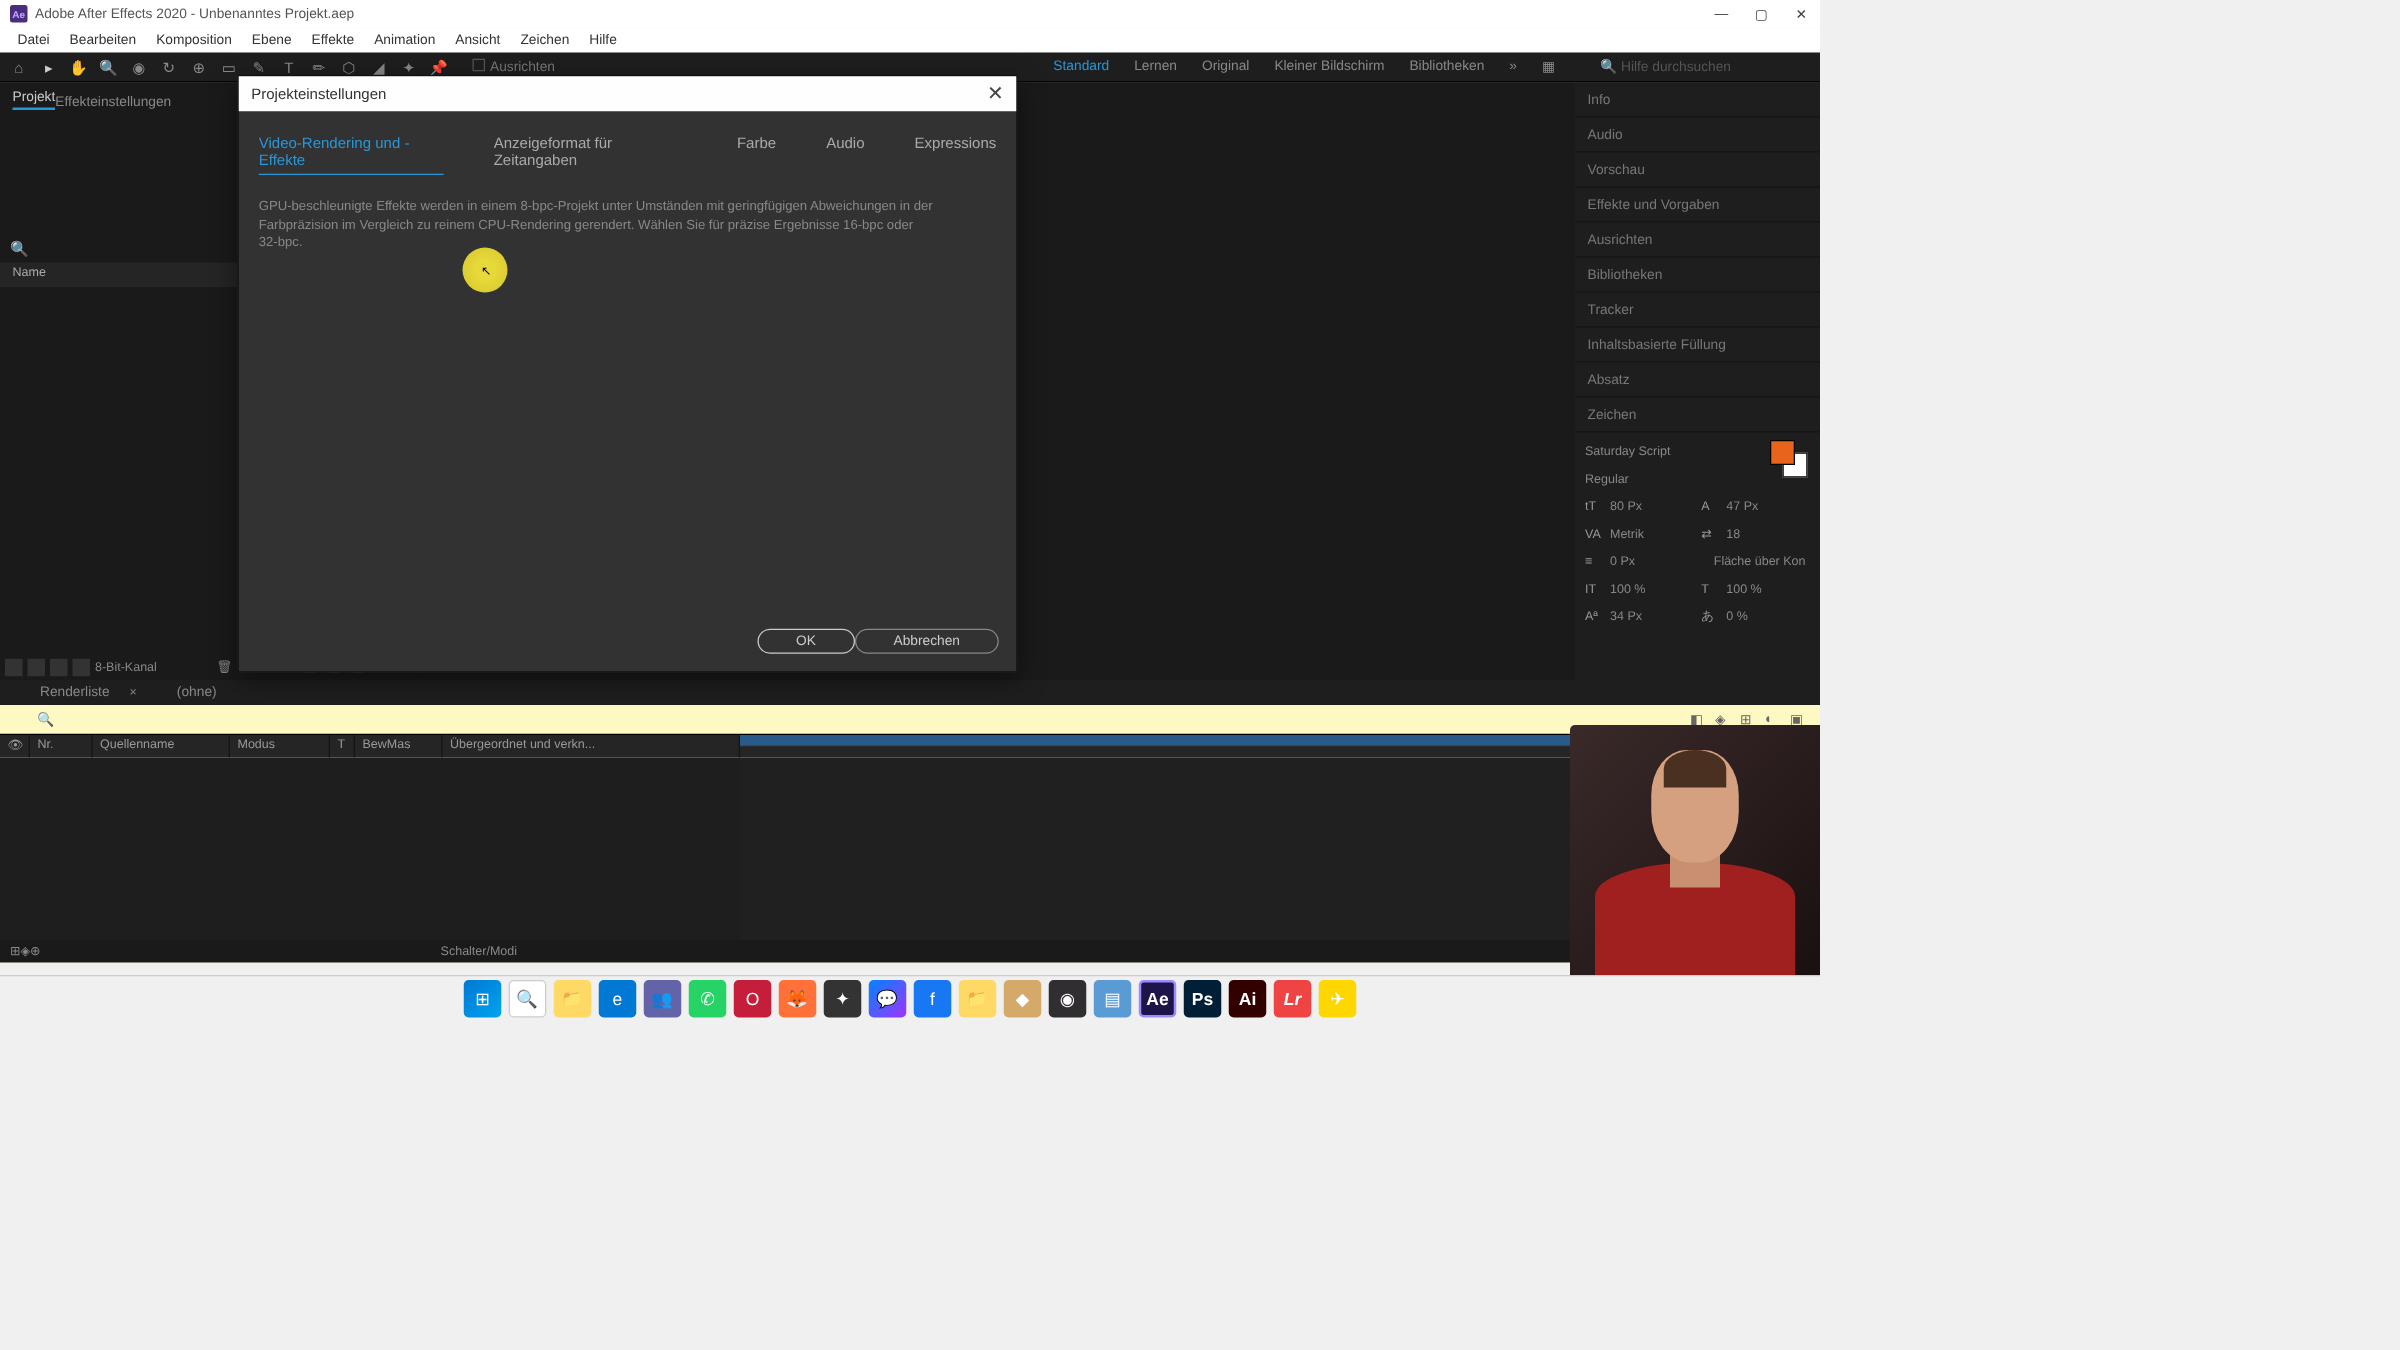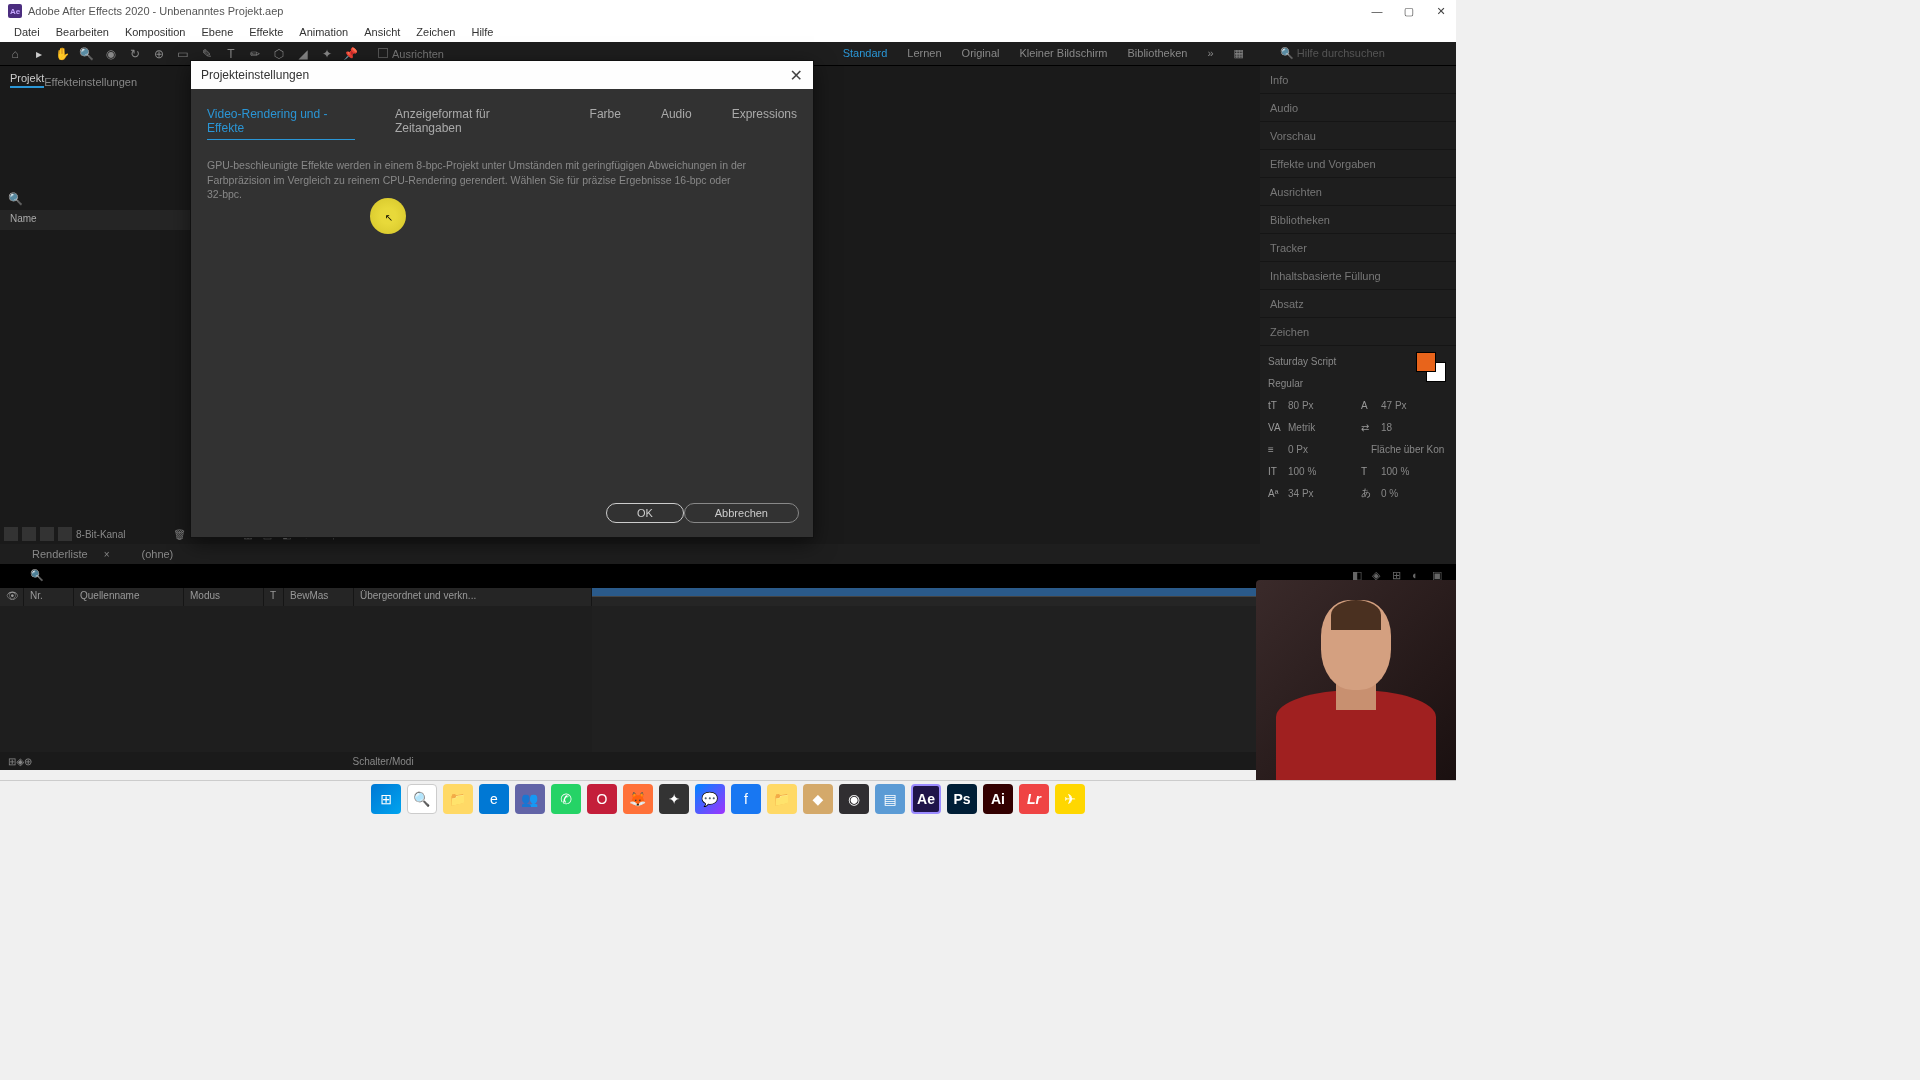--- a/index.html
+++ b/index.html
@@ -66,21 +66,21 @@
 .dlg-help { font-size: 10.5px; color: #888; line-height: 1.4; max-width: 540px; }
 .dlg-buttons { position: absolute; bottom: 14px; right: 14px; display: flex; }
 .dlg-btn { padding: 3px 30px; border-radius: 12px; border: 1px solid #888; background: #323232; color: #ccc; font-size: 11px; cursor: pointer; }
 .dlg-btn.primary { border: 1px solid #ccc; }
 
 
 .highlight-cursor { position: absolute; left: 370px; top: 198px; width: 36px; height: 36px; border-radius: 50%; background: radial-gradient(circle, #e8d93a 30%, #d4c42a 100%); z-index: 101; display: flex; align-items: center; justify-content: center; }
 .highlight-cursor::after { content: '↖'; color: #000; font-size: 10px; transform: translate(1px, 1px) rotate(0deg); }
 
 
-.lower { height: 226px; background: #000000; display: flex; flex-direction: column; }
+.lower { height: 226px; background: #fef9c3; display: flex; flex-direction: column; }
 .lower-tabs { height: 20px; display: flex; align-items: center; padding-left: 20px; gap: 14px; font-size: 11px; color: #888; background: #1e1e1e; }
 .lower-tabs span { padding: 2px 6px; }
 .lower-tabs span.closable { position: relative; }
 .lower-tabs .x { font-size: 10px; margin-left: 4px; }
 .tl-toolbar { height: 24px; display: flex; align-items: center; padding: 0 10px; gap: 6px; border-bottom: 1px solid #000; }
 .tl-toolbar .tli { width: 14px; height: 14px; color: #666; font-size: 11px; }
 .tl-head { height: 18px; display: flex; font-size: 10px; color: #999; background: #252525; }
 .tl-head > div { padding: 2px 6px; border-right: 1px solid #151515; }
 .tl-body { flex: 1; display: flex; }
 .tl-left { width: 592px; background: #1e1e1e; }

